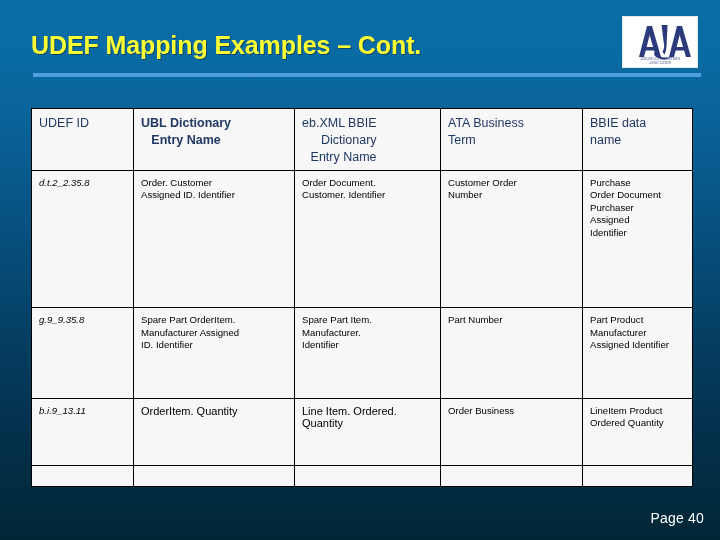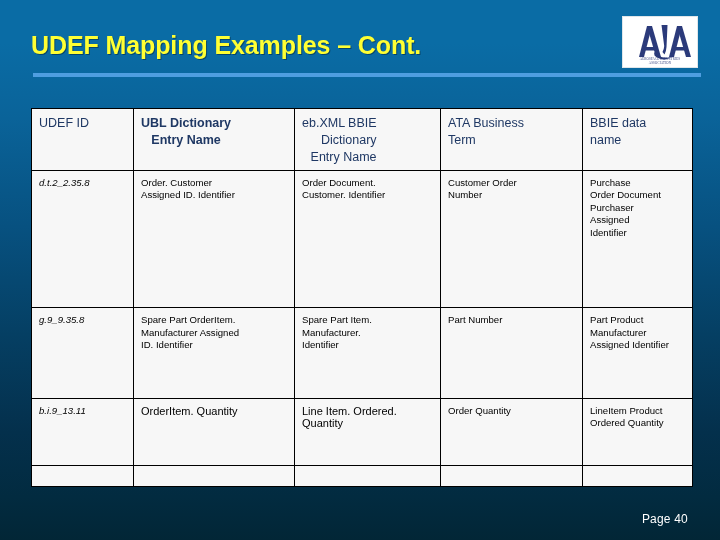--- a/index.html
+++ b/index.html
@@ -128,24 +128,24 @@
   }
   td.ctr { text-align: center; vertical-align: middle; }
   td.ctr-top { text-align: center; vertical-align: top; }
   td.blank { }
 
   .nowrapline { white-space: pre-line; }
 
   
   .page-num {
     position: absolute;
-    right: 32px;
+    right: 16px;
     bottom: 14px;
     color: #ffffff;
-    font-size: 12px;
+    font-size: 14px;
     letter-spacing: 0.2px;
     padding-left: 8px;
   }
 </style>
 </head>
 <body>
 
 <div class="slide">
 
   <div class="title">UDEF Mapping Examples – Cont.</div>
@@ -219,21 +219,21 @@
           <td class="ctr nowrapline">Part Number</td>
           <td class="nowrapline">Part Product
 Manufacturer
 Assigned Identifier</td>
         </tr>
         <tr>
           <td class="idcell nowrapline">b.i.9_13.11</td>
           <td class="ctr-top nowrapline" style="font-size:11px;">OrderItem. Quantity</td>
           <td class="ctr-top nowrapline" style="font-size:11px;">Line Item. Ordered.
 Quantity</td>
-          <td class="ctr nowrapline">Order Quantity</td>
+          <td class="ctr nowrapline">Order Business</td>
           <td class="nowrapline">LineItem Product
 Ordered Quantity</td>
         </tr>
         <tr>
           <td class="blank"></td>
           <td class="blank"></td>
           <td class="blank"></td>
           <td class="blank"></td>
           <td class="blank"></td>
         </tr>

